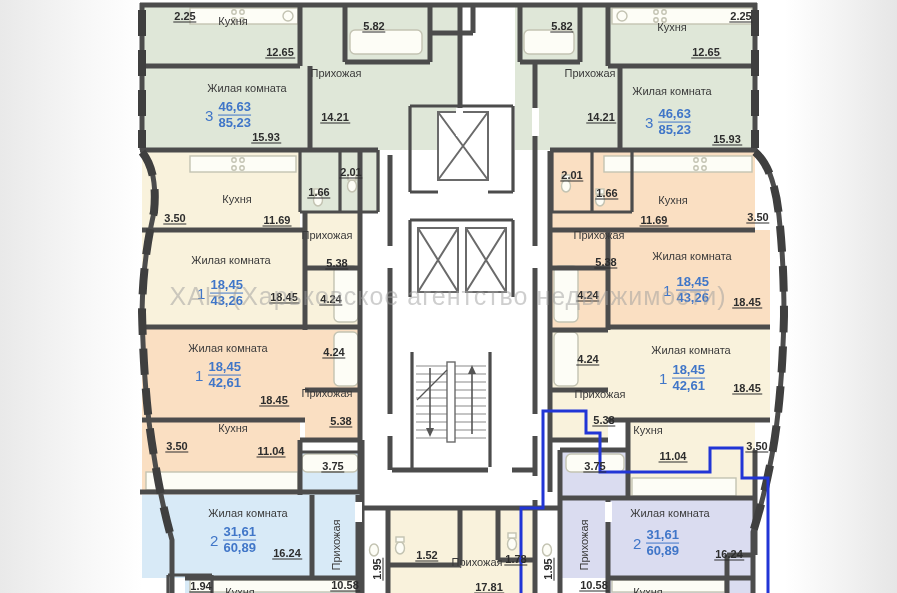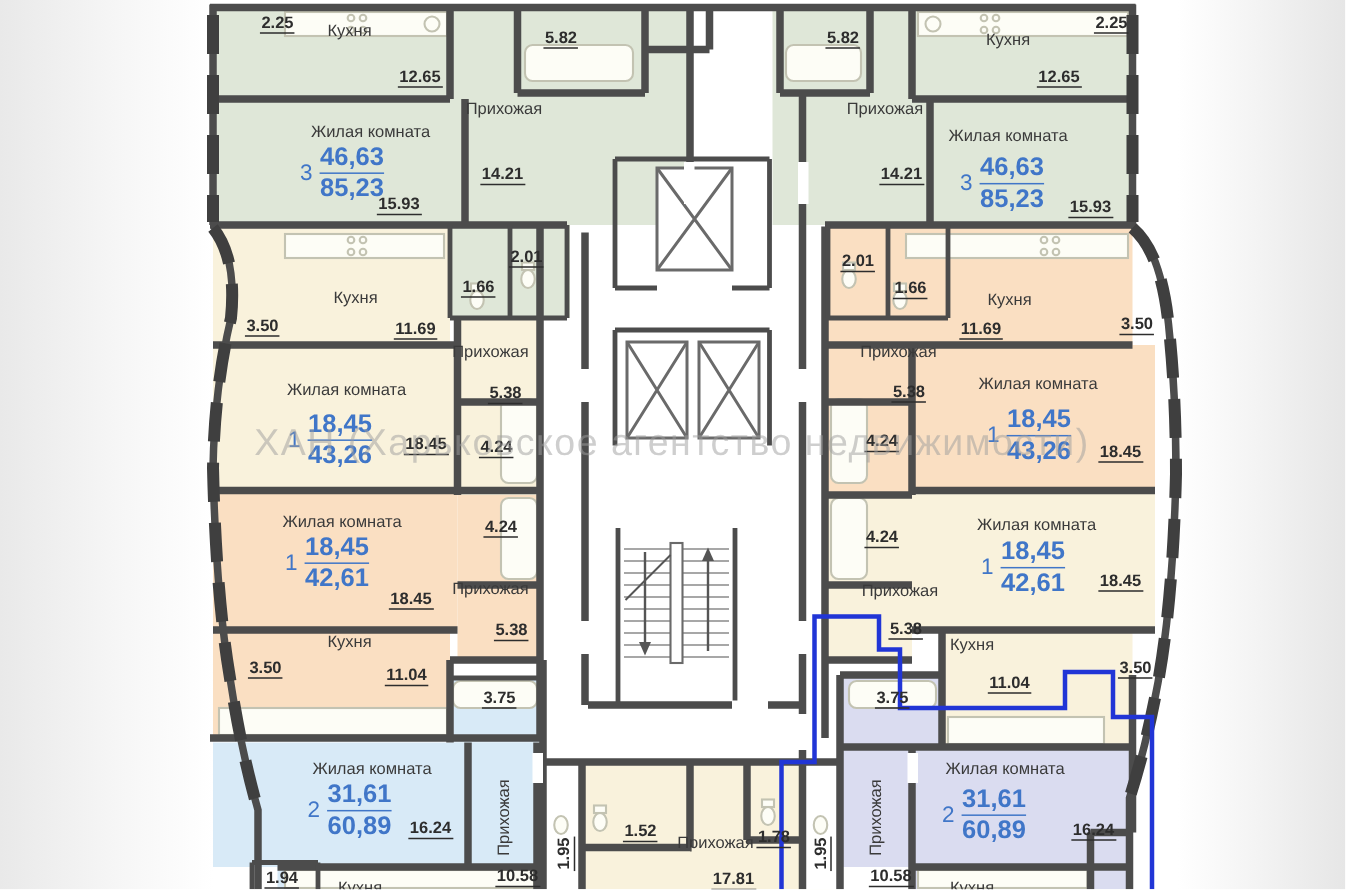--- a/index.html
+++ b/index.html
@@ -10,21 +10,21 @@
   .edge-right{position:absolute;right:0;top:0;width:112px;height:100%;
         background:linear-gradient(270deg,#e6e6e6 0%,#f4f4f4 55%,#fff 100%);z-index:0;}
   svg.layer{position:absolute;left:0;top:0;z-index:1;}
   .lbl{position:absolute;transform:translate(-50%,-50%);white-space:nowrap;z-index:3;}
   .room{font-size:11px;color:#3a3a3a;}
   .dim{font-size:11px;font-weight:700;color:#2d2d2d;border-bottom:1.3px solid #2d2d2d;padding:0 1px;}
   .v{transform:translate(-50%,-50%) rotate(-90deg);}
   .apt{position:absolute;transform:translate(-50%,-50%);display:flex;align-items:center;
        gap:5px;color:#4076c8;z-index:3;}
   .apt .cnt{font-size:15px;font-weight:400;}
-  .apt .frac{display:flex;flex-direction:column;align-items:flex-end;font-size:17px;
+  .apt .frac{display:flex;flex-direction:column;align-items:flex-end;font-size:13px;
        font-weight:700;line-height:1.15;}
   .apt .den{border-top:1.3px solid #4076c8;}
   .watermark{position:absolute;left:448px;top:296px;transform:translate(-50%,-50%);
        font-size:25px;letter-spacing:1px;color:#9e9e9e;opacity:.5;z-index:4;white-space:nowrap;}
 </style>
 </head>
 <body>
 
 <div id="plan">
   <div class="edge-left"></div>
@@ -301,21 +301,21 @@
     <span class="cnt">2</span>
     <span class="frac">
         <span class="num">31,61</span>
         <span class="den">60,89</span>
       </span>
   </div>
   <div class="lbl dim" style="left:287px;top:553px">16.24</div>
   <div class="lbl room v" style="left:336px;top:545px">Прихожая</div>
   <div class="lbl dim" style="left:345px;top:585px">10.58</div>
   <div class="lbl dim v" style="left:377px;top:569px">1.95</div>
-  <div class="lbl dim" style="left:188px;top:586px">1.94</div>
+  <div class="lbl dim" style="left:201px;top:586px">1.94</div>
   <div class="lbl room" style="left:240px;top:592px">Кухня</div>
 
   <div class="lbl dim" style="left:427px;top:555px">1.52</div>
   <div class="lbl room" style="left:477px;top:562px">Прихожая</div>
   <div class="lbl dim" style="left:489px;top:587px">17.81</div>
   <div class="lbl dim" style="left:516px;top:559px">1.78</div>
   <div class="lbl dim v" style="left:548px;top:569px">1.95</div>
 
   <div class="lbl dim" style="left:595px;top:466px">3.75</div>
   <div class="lbl room" style="left:670px;top:513px">Жилая комната</div>

